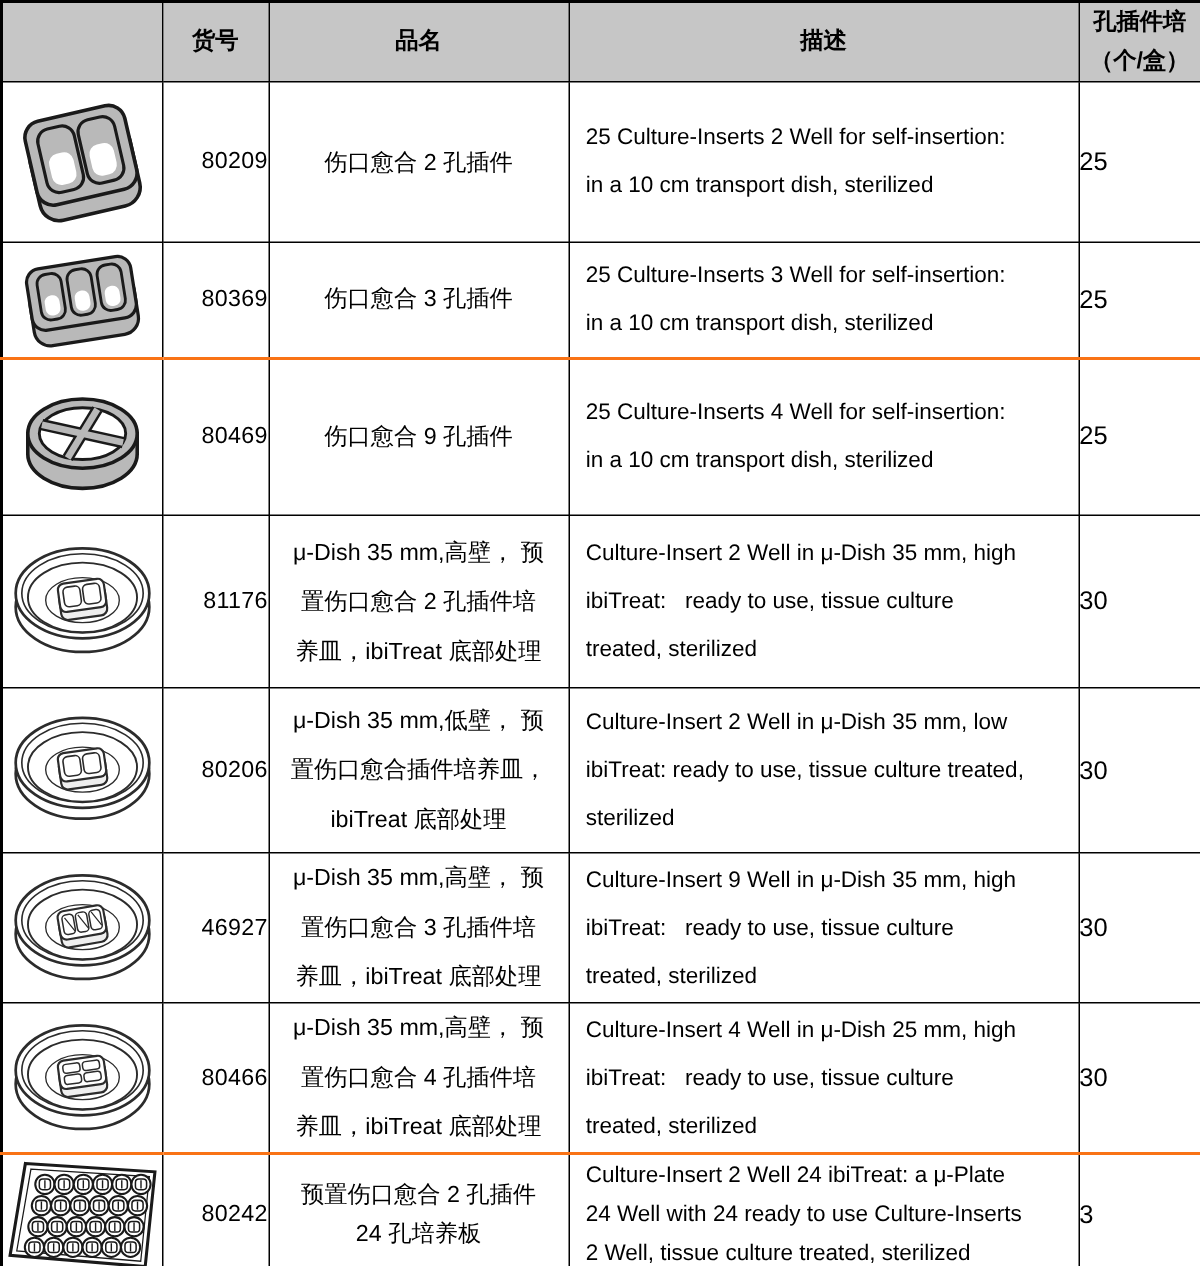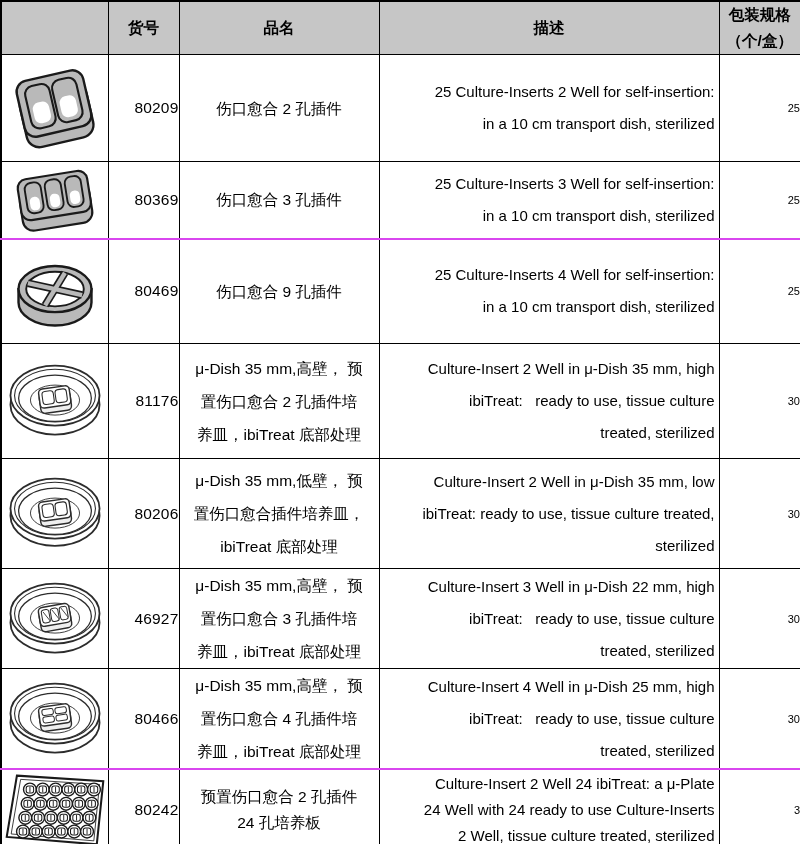--- a/index.html
+++ b/index.html
@@ -26,44 +26,44 @@
     background: #c6c6c6;
     font-size: 15.5px;
     font-weight: bold;
     text-align: center;
     white-space: pre;
     line-height: 26px;
   }
   td.c-img  { text-align: center; }
   td.c-code { text-align: right; font-size: 15.5px; letter-spacing: 0.2px; }
   td.c-name { text-align: center; font-size: 15.5px; white-space: pre; line-height: 33px; margin-left: 48px; }
-  td.c-desc { font-size: 15px; white-space: pre; line-height: 32px; padding: 0 4px 0 11px; text-align: right; }
-  td.c-pack { text-align: right; font-size: 11px; }
+  td.c-desc { font-size: 15px; white-space: pre; line-height: 32px; padding: 0 4px 0 11px; }
+  td.c-pack { text-align: left; font-size: 17px; }
   tr.compact td.c-desc, tr.compact td.c-name { line-height: 26px; }
-  tr.thick-top td { border-top: 2px solid #d946ef; }
+  tr.thick-top td { border-top: 2px solid #f97316; }
   svg { display: block; margin: 0 auto; }
 </style>
 </head>
 <body>
 
 <table class="catalog">
   <colgroup>
     <col style="width:107px">
       <col style="width:71px">
       <col style="width:200px">
       <col style="width:340px">
       <col style="width:82px">
   </colgroup>
   <thead>
     <tr style="height:52px">
       <th></th>
       <th>货号</th>
       <th>品名</th>
       <th>描述</th>
-      <th>包装规格
+      <th>孔插件培
 （个/盒）</th>
     </tr>
   </thead>
   <tbody>
 
     <tr style="height:107px">
       <td class="c-img">
         <svg width="92" height="92" viewBox="0 0 100 100">
           <g transform="rotate(-13 50 50)">
             <rect x="13" y="28" width="74" height="60" rx="14" fill="#b9b9b9" stroke="#1a1a1a" stroke-width="2.6"></rect>
@@ -190,21 +190,21 @@
             <rect x="13" y="3" width="8.4" height="14.5" rx="2.8" fill="#ffffff" stroke="#2c2c2c" stroke-width="1.1"></rect>
             <rect x="23" y="3" width="8.4" height="14.5" rx="2.8" fill="#ffffff" stroke="#2c2c2c" stroke-width="1.1"></rect>
             <path d="M5 5 L11 16 M15 4.5 L21 15.5 M25 4 L31 15" stroke="#2c2c2c" stroke-width="0.9" fill="none"></path>
           </g>
         </svg>
       </td>
       <td class="c-code">46927</td>
       <td class="c-name">μ-Dish 35 mm,高壁， 预
 置伤口愈合 3 孔插件培
 养皿，ibiTreat 底部处理</td>
-      <td class="c-desc">Culture-Insert 3 Well in μ-Dish 22 mm, high
+      <td class="c-desc">Culture-Insert 9 Well in μ-Dish 35 mm, high
 ibiTreat:   ready to use, tissue culture
 treated, sterilized</td>
       <td class="c-pack">30</td>
     </tr>
 
     <tr style="height:98px">
       <td class="c-img">
         <svg width="100" height="88" viewBox="0 0 110 92">
           <ellipse cx="55" cy="50" rx="49" ry="33" fill="#ffffff" stroke="#2c2c2c" stroke-width="2"></ellipse>
           <ellipse cx="55" cy="40" rx="49" ry="33" fill="#ffffff" stroke="#2c2c2c" stroke-width="2"></ellipse>

